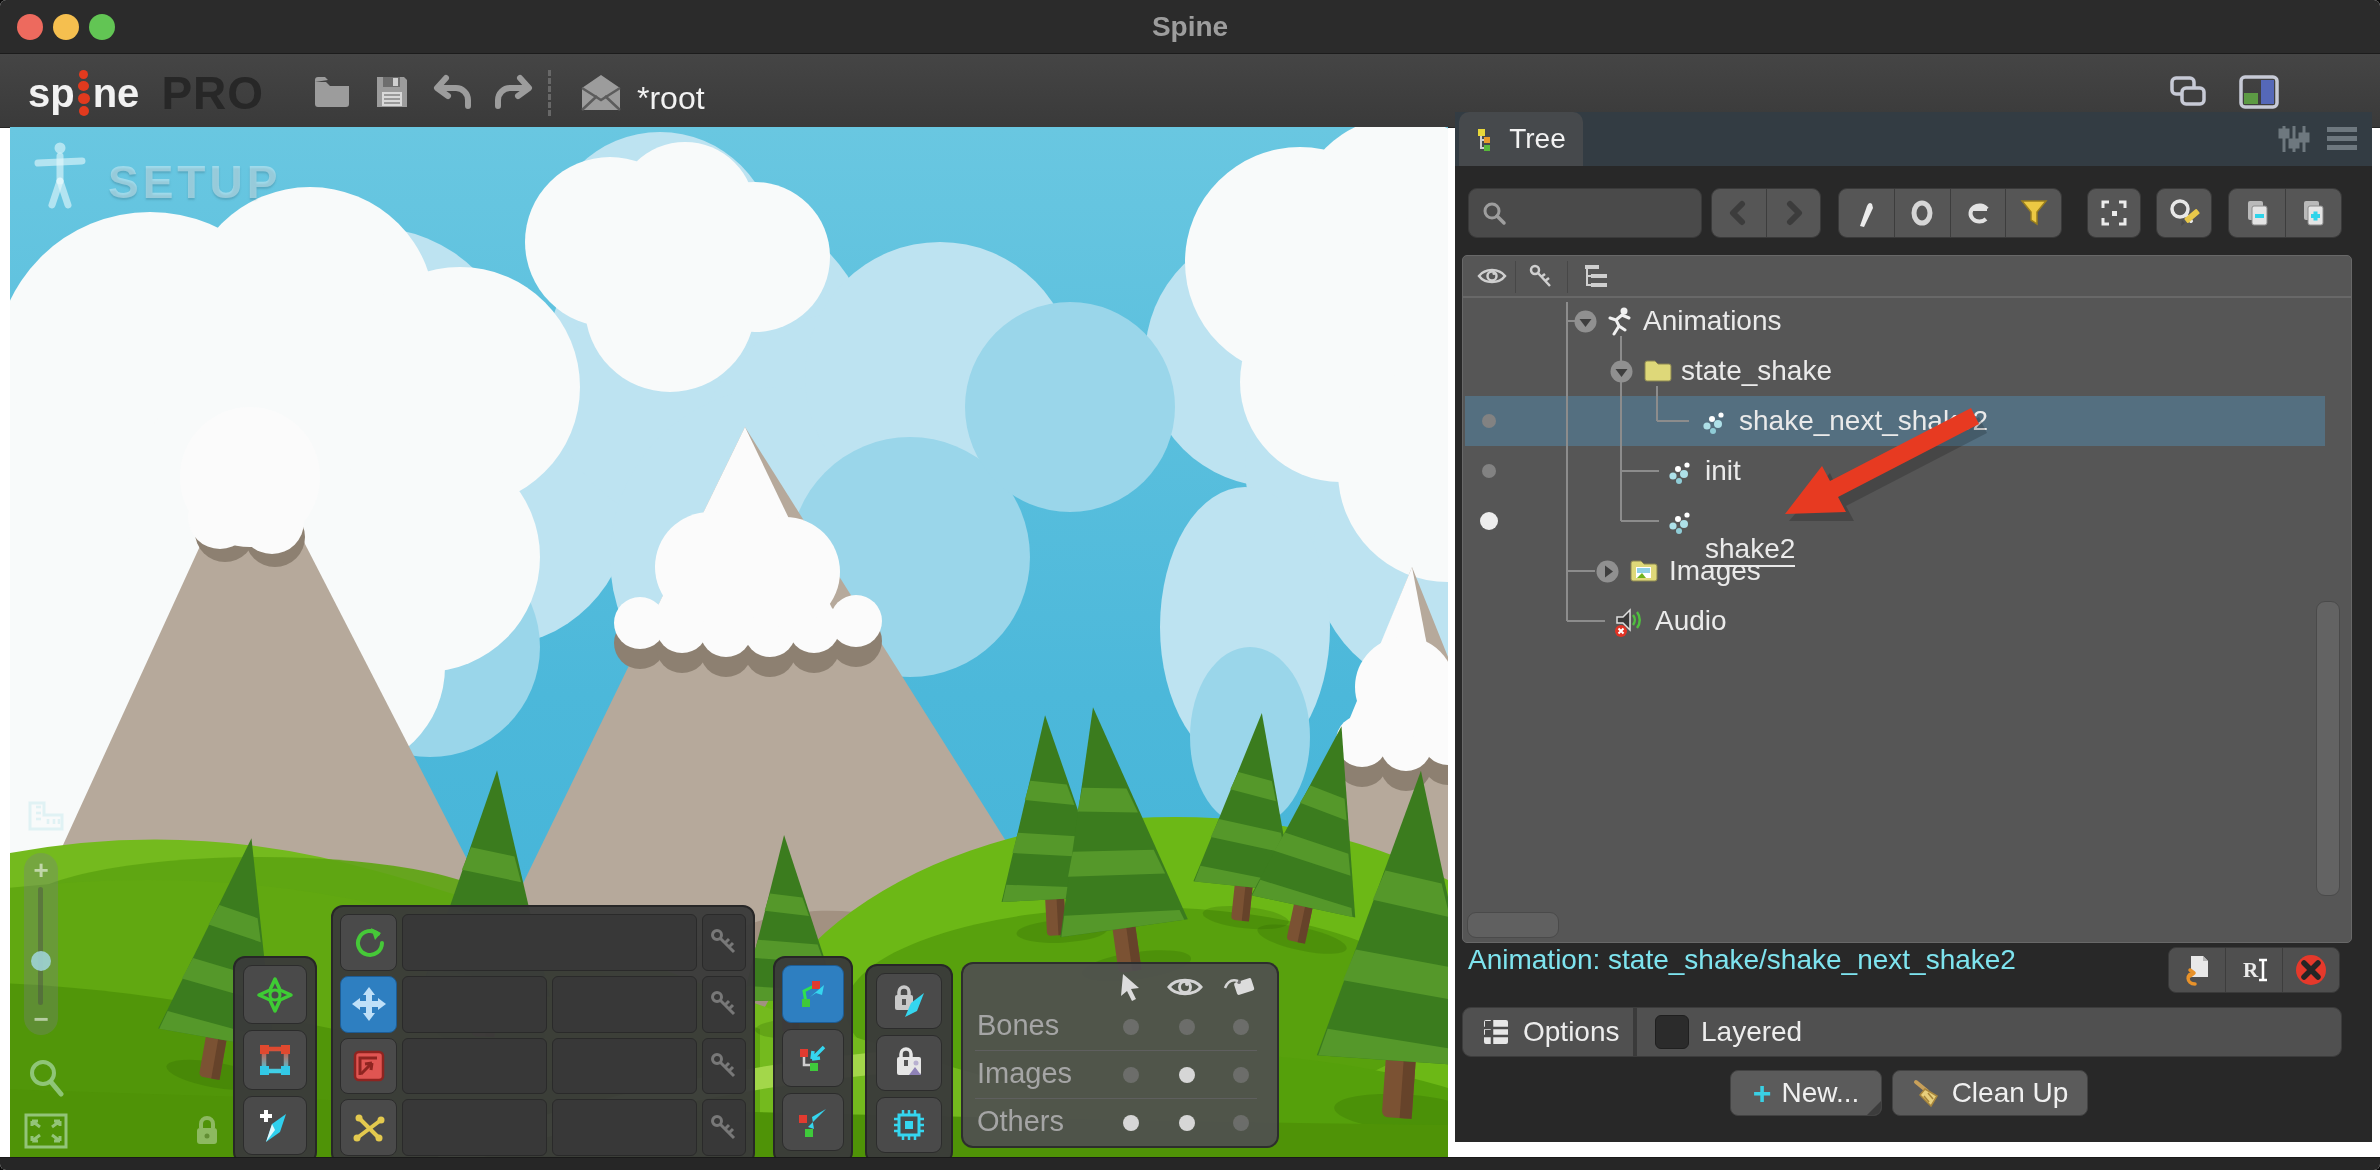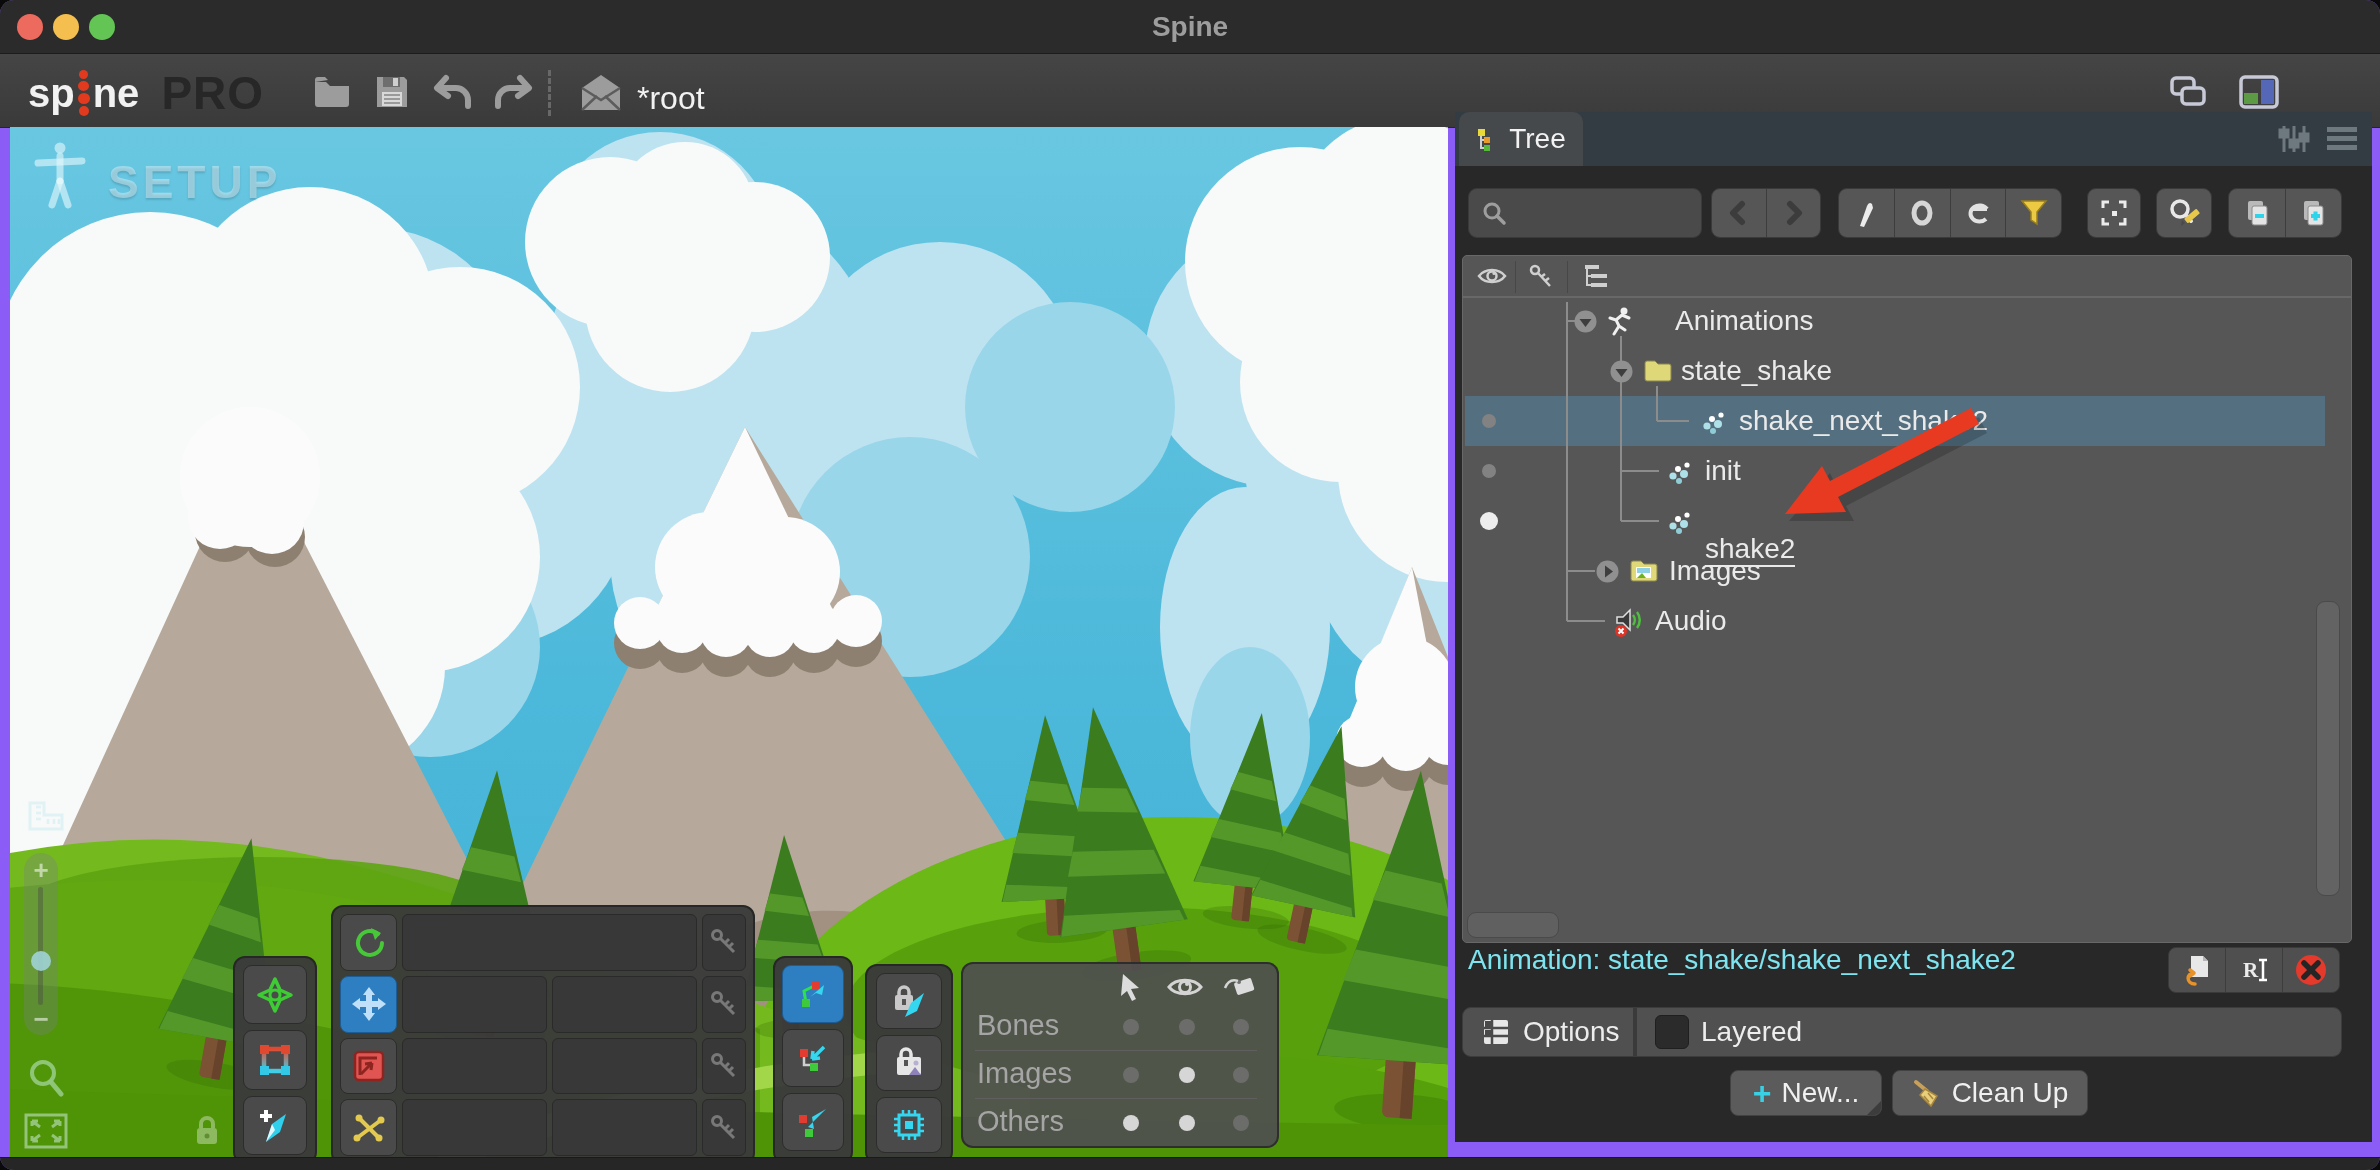--- a/index.html
+++ b/index.html
@@ -1,18 +1,18 @@
 <!DOCTYPE html>
 <html><head>
 <meta charset="utf-8">
 <style>
   html,body{margin:0;padding:0;background:#0a0a0a;width:2380px;height:1170px;overflow:hidden;
     font-family:"Liberation Sans",sans-serif;-webkit-font-smoothing:antialiased;}
   .abs{position:absolute;}
-  #window{position:absolute;inset:0;background:#8b5cf6;border-radius:14px;overflow:hidden;}
+  #window{position:absolute;inset:0;background:#ffffff;border-radius:6px;overflow:hidden;}
 
   
   #titlebar{position:absolute;left:0;top:0;width:2380px;height:53px;background:#2b2b2b;border-bottom:1px solid #1c1c1c;}
   .light{position:absolute;top:14px;width:26px;height:26px;border-radius:50%;}
   #win-title{position:absolute;left:0;top:0;width:100%;height:53px;line-height:53px;text-align:center;
     color:#9d9d9d;font-size:28px;font-weight:bold;}
 
   
   #toolbar{position:absolute;left:0;top:54px;width:2380px;height:73px;background:linear-gradient(#454545,#3a3a3a);border-bottom:1px solid #262626;}
   .tb-icon{position:absolute;top:20px;}
@@ -788,21 +788,21 @@
             <circle cx="12.5" cy="12.5" r="11" fill="#909090"></circle>
             <polygon points="6.5,10 18.5,10 12.5,18" fill="#3e3e3e"></polygon>
           </svg>
       </span>
       <span class="abs" style="left:142px;top:50px;">
         <svg width="28" height="30" viewBox="0 0 28 30">
             <circle cx="19" cy="5" r="3.5" fill="#f0f0f0"></circle>
             <path d="M9,28 L14,20 L11,14 L17,9 M17,9 L24,12 M11,14 L5,12 M14,20 L20,24" stroke="#f0f0f0" stroke-width="3" fill="none" stroke-linecap="round"></path>
           </svg>
       </span>
-      <span class="titem" style="left:180px;top:49px;margin-left:32px;">Animations</span>
+      <span class="titem" style="left:180px;top:49px;">Animations</span>
 
       <span class="abs" style="left:146px;top:103px;">
         <svg width="25" height="25" viewBox="0 0 25 25">
             <circle cx="12.5" cy="12.5" r="11" fill="#909090"></circle>
             <polygon points="6.5,10 18.5,10 12.5,18" fill="#3e3e3e"></polygon>
           </svg>
       </span>
       <span class="abs" style="left:180px;top:101px;">
         <svg width="30" height="26" viewBox="0 0 30 26">
             <path d="M2,6 a2,2 0 0 1 2,-2 h8 l3,3 h11 a2,2 0 0 1 2,2 v13 a2,2 0 0 1 -2,2 h-22 a2,2 0 0 1 -2,-2 Z" fill="#ded879" stroke="#8a8550"></path>

